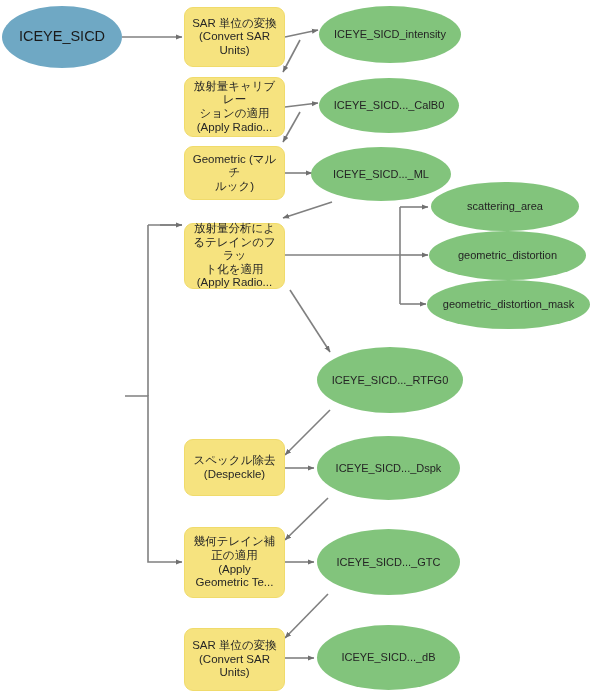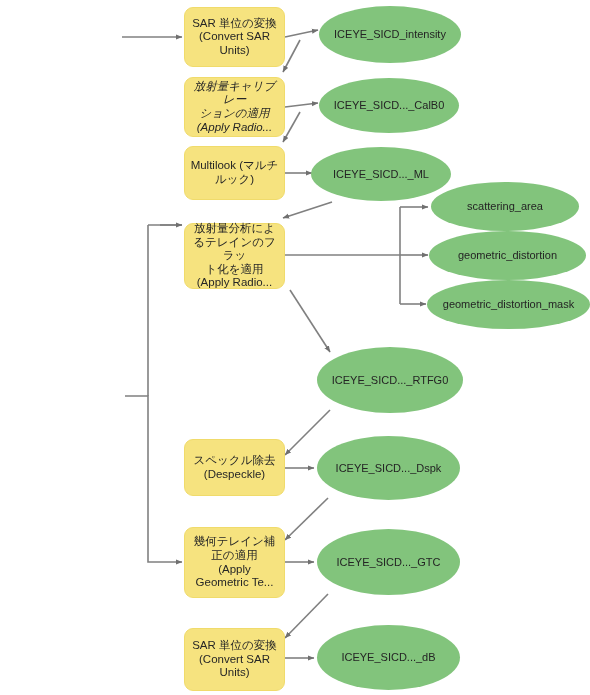--- a/index.html
+++ b/index.html
@@ -53,36 +53,39 @@
       <path d="M148,225 L148,396"></path>
       <path d="M148,225 L182,225"></path>
     </g>
     <g fill="none" stroke="#808080" stroke-width="1.6" marker-end="url(#ah)">
       <path d="M400,207 L428,207"></path>
       <path d="M400,304 L426,304"></path>
       <path d="M160,225 L182,225"></path>
     </g>
   </svg>
 
+  <div class="node ellipse-blue" style="left:2px;top:6px;width:120px;height:62px;">
+    <span class="lbl">ICEYE_SICD</span>
+  </div>
 
 
   <div class="node box-yellow" style="left:184px;top:7px;width:101px;height:60px;">
     <span class="lbl">SAR 単位の変換
 (Convert SAR
 Units)</span>
   </div>
 
-  <div class="node box-yellow" style="left:184px;top:77px;width:101px;height:60px;font-style:italic;">
+  <div class="node box-yellow" style="left:184px;top:77px;width:101px;height:60px;">
     <span class="lbl">放射量キャリブレー
 ションの適用
 (Apply Radio...</span>
   </div>
 
   <div class="node box-yellow" style="left:184px;top:146px;width:101px;height:54px;">
-    <span class="lbl">Multilook (マルチ
+    <span class="lbl">Geometric (マルチ
 ルック)</span>
   </div>
 
   <div class="node box-yellow" style="left:184px;top:223px;width:101px;height:66px;">
     <span class="lbl">放射量分析によ
 るテレインのフラッ
 ト化を適用
 (Apply Radio...</span>
   </div>
 

